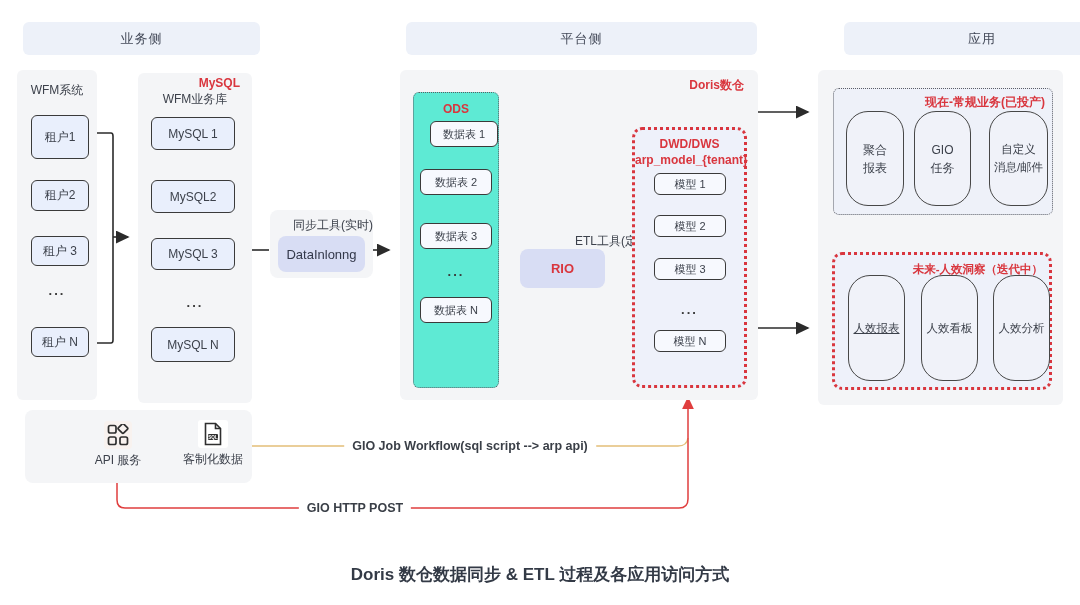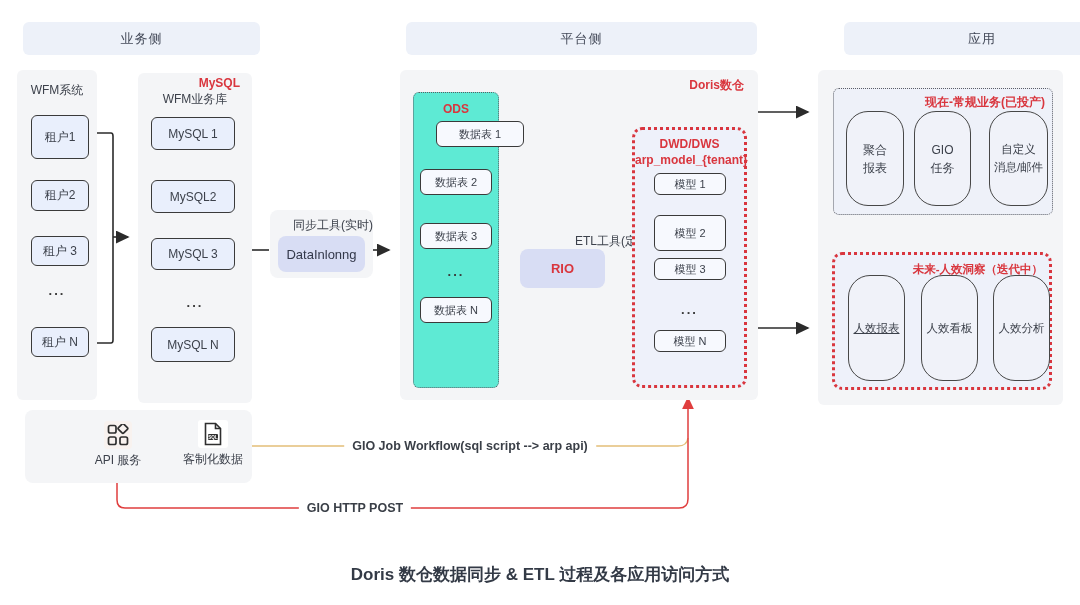--- a/index.html
+++ b/index.html
@@ -127,21 +127,21 @@
     <div class="lavender" style="left:8px;top:26px;width:87px;height:36px;">
       <span>DataInlonng</span>
     </div>
   </div>
 
   <div class="abs col-panel" style="left:400px;top:70px;width:358px;height:330px;">
     <div class="badge red" style="right:14px;top:7px;">Doris数仓</div>
 
     <div class="dotted-dark" style="left:13px;top:22px;width:86px;height:296px;">
       <div class="section-label red" style="top:9px;">ODS</div>
-      <div class="node light" style="left:22px;top:28px;width:88px;height:26px;">
+      <div class="node light" style="left:16px;top:28px;width:68px;height:26px;">
           <span style="font-size:11px">数据表 1</span>
         </div>
       <div class="node light" style="left:6px;top:76px;width:72px;height:26px;">
           <span style="font-size:11px">数据表 2</span>
         </div>
       <div class="node light" style="left:6px;top:130px;width:72px;height:26px;">
           <span style="font-size:11px">数据表 3</span>
         </div>
       <div class="ellipsis" style="top:171px;">...</div>
       <div class="node light" style="left:6px;top:204px;width:72px;height:26px;">
@@ -153,21 +153,21 @@
     <div class="lavender" style="left:120px;top:179px;width:85px;height:39px;">
       <span class="red">RIO</span>
     </div>
 
     <div class="dotted-red" style="left:232px;top:57px;width:115px;height:261px;">
       <div class="section-label red" style="top:7px;">DWD/DWS</div>
       <div class="section-label red" style="top:23px;">arp_model_{tenant}</div>
       <div class="node light" style="left:19px;top:43px;width:72px;height:22px;">
           <span style="font-size:11px">模型 1</span>
         </div>
-      <div class="node light" style="left:19px;top:85px;width:72px;height:36px;">
+      <div class="node light" style="left:19px;top:85px;width:72px;height:22px;">
           <span style="font-size:11px">模型 2</span>
         </div>
       <div class="node light" style="left:19px;top:128px;width:72px;height:22px;">
           <span style="font-size:11px">模型 3</span>
         </div>
       <div class="ellipsis" style="top:172px;">...</div>
       <div class="node light" style="left:19px;top:200px;width:72px;height:22px;">
           <span style="font-size:11px">模型 N</span>
         </div>
     </div>

